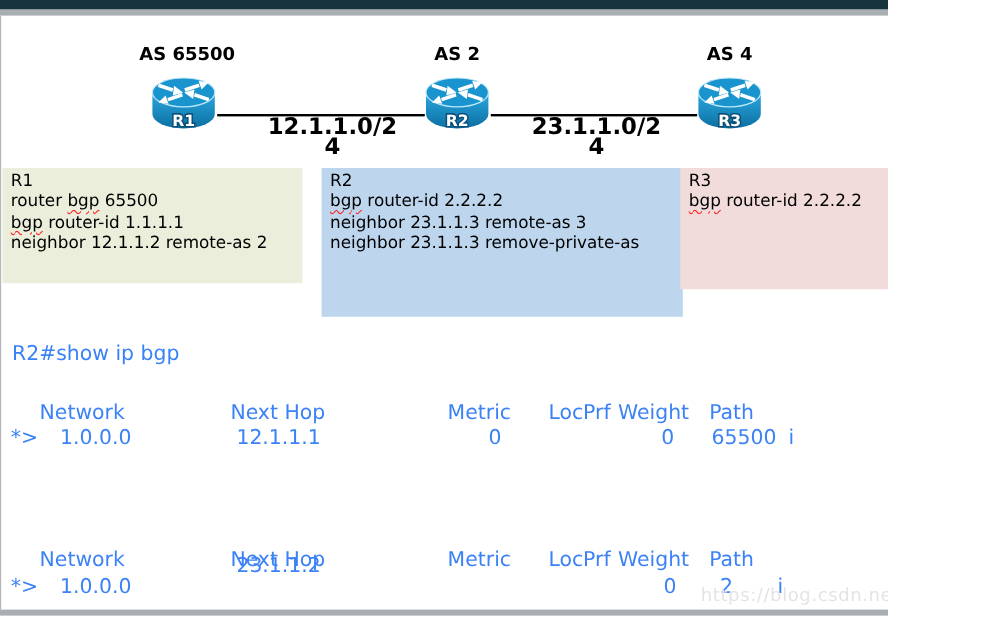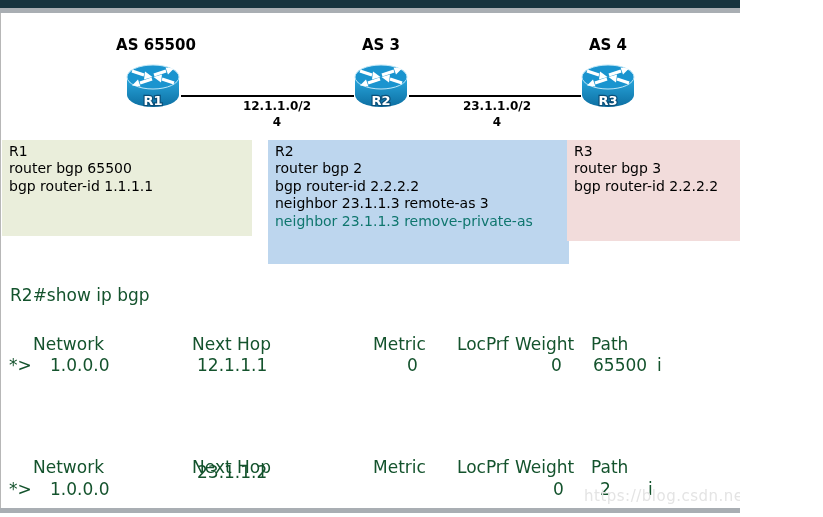--- a/index.html
+++ b/index.html
@@ -11,49 +11,49 @@
   .topbar{position:absolute;left:0;top:0;width:823px;height:8px;background:#17333e;}
   .topbar-gray{position:absolute;left:0;top:8px;width:823px;height:5px;background:#a9aeb3;}
   .left-border{position:absolute;left:0;top:13px;width:1px;height:495px;background:#b7b7b7;}
   .right-dark{position:absolute;left:819px;top:0;width:4px;height:241px;background:#17333e;}
   .right-light{position:absolute;left:820px;top:241px;width:1px;height:267px;background:#d6d6d6;}
   .bottom-gray{position:absolute;left:0;top:508px;width:823px;height:5px;background:#a9aeb3;}
 
   
   .as-label{position:absolute;top:36px;transform:translateX(-50%);font-size:15px;font-weight:bold;color:#000;white-space:nowrap;}
   .link-line{position:absolute;top:95px;height:2px;background:#000;}
-  .link-label{position:absolute;top:98px;transform:translateX(-50%);font-size:12px;font-weight:bold;line-height:16px;text-align:center;color:#000;}
+  .link-label{position:absolute;top:98px;transform:translateX(-50%);font-size:19px;font-weight:bold;line-height:16px;text-align:center;color:#000;}
   .router{position:absolute;width:56px;height:48px;}
 
   
   .cfg{position:absolute;font-size:14px;line-height:17.4px;color:#000;padding:3px 2px 0 7px;box-sizing:border-box;white-space:nowrap;}
   .cfg-r1{left:2px;top:140px;width:250px;height:96px;background:#eaeedb;}
   .cfg-r2{left:268px;top:140px;width:301px;height:124px;background:#bdd6ee;}
   .cfg-r3{left:567px;top:140px;width:254px;height:101px;background:#f2dcdb;}
-  .sq{text-decoration-style:wavy;text-decoration-color:#ff2a2a;text-decoration-thickness:1px;text-underline-offset:2px;}
-  .red{color:#0f766e;}
+  .sq{text-decoration:underline;text-decoration-style:wavy;text-decoration-color:#ff2a2a;text-decoration-thickness:1px;text-underline-offset:2px;}
+  .red{color:#000000;}
 
   
-  .term{position:absolute;font-size:17px;color:#14532d;white-space:nowrap;text-align:right;}
+  .term{position:absolute;font-size:17px;color:#3b82f6;white-space:nowrap;text-align:right;}
   .wm{position:absolute;left:584px;top:487px;font-size:15px;color:#e4e4e4;letter-spacing:.5px;}
 </style>
 </head>
 <body>
 
 <div class="page">
 
   <div class="topbar"></div>
   <div class="topbar-gray"></div>
   <div class="left-border"></div>
   <div class="right-dark"></div>
   <div class="right-light"></div>
   <div class="bottom-gray"></div>
 
   <div class="as-label" style="left:156px">AS 65500</div>
-  <div class="as-label" style="left:381px">AS 3</div>
+  <div class="as-label" style="left:381px">AS 2</div>
   <div class="as-label" style="left:608px">AS 4</div>
 
   <div class="link-line" style="left:181px;width:173px"></div>
   <div class="link-line" style="left:409px;width:172px"></div>
   <div class="link-label" style="left:277px">
     <div>12.1.1.0/2</div>
     <div>4</div>
   </div>
   <div class="link-label" style="left:497px">
     <div>23.1.1.0/2</div>
@@ -121,31 +121,30 @@
         <polygon points="15.5,24.5 7,23.5 13,17.5"></polygon>
       </g>
       <text x="28" y="43" text-anchor="middle" font-size="13" font-weight="bold" fill="#ffffff" stroke="#0a4f79" stroke-width="2.5" paint-order="stroke">R3</text>
     </svg>
   </div>
 
   <div class="cfg cfg-r1">
       <div><span>R1</span></div>
       <div><span>router </span><span class="sq">bgp</span><span> 65500</span></div>
       <div><span class="sq">bgp</span><span> router-id 1.1.1.1</span></div>
+      <div><span>neighbor 12.1.1.2 remote-as 2</span></div>
     </div>
   <div class="cfg cfg-r2">
       <div><span>R2</span></div>
-      <div><span>router </span><span class="sq">bgp</span><span> 2</span></div>
       <div><span class="sq">bgp</span><span> router-id 2.2.2.2</span></div>
       <div><span>neighbor 23.1.1.3 remote-as 3</span></div>
       <div><span class="red">neighbor 23.1.1.3 remove-private-as</span></div>
     </div>
   <div class="cfg cfg-r3">
       <div><span>R3</span></div>
-      <div><span>router </span><span class="sq">bgp</span><span> 3</span></div>
       <div><span class="sq">bgp</span><span> router-id 2.2.2.2</span></div>
     </div>
 
   <div class="term" style="left:10px;top:285px">R2#show ip bgp</div>
   <div class="term" style="left:33px;top:334px">Network</div>
   <div class="term" style="left:192px;top:334px">Next Hop</div>
   <div class="term" style="left:373px;top:334px">Metric</div>
   <div class="term" style="left:457px;top:334px">LocPrf</div>
   <div class="term" style="left:515px;top:334px">Weight</div>
   <div class="term" style="left:591px;top:334px">Path</div>

